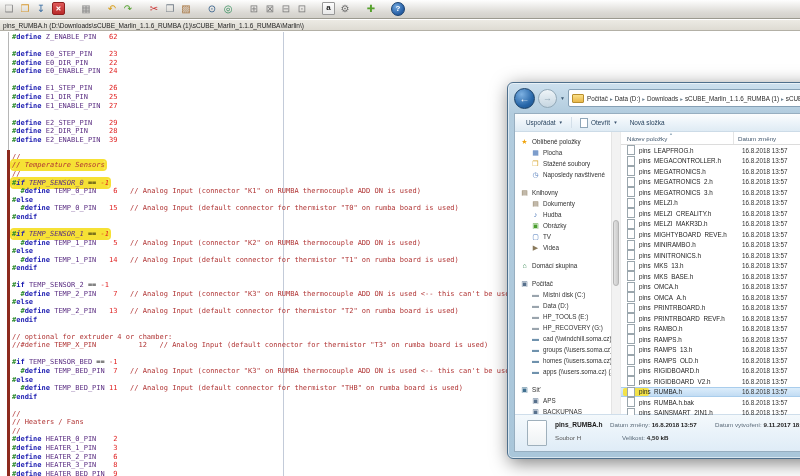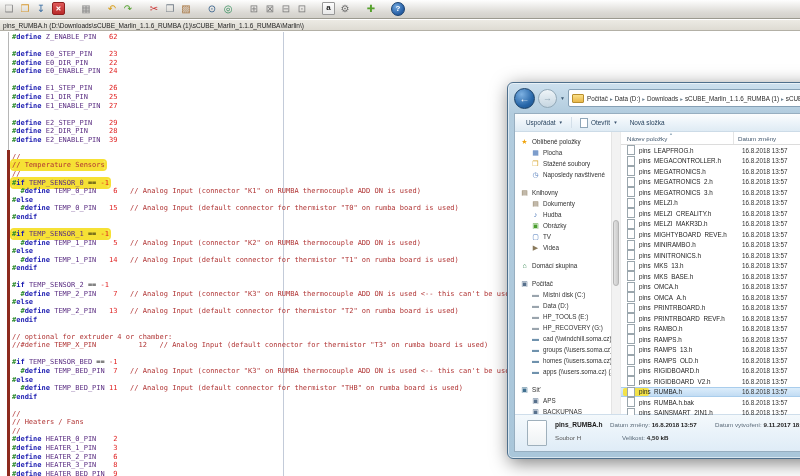--- a/index.html
+++ b/index.html
@@ -30,21 +30,21 @@
 
   .code{position:absolute;top:32px;left:0;right:0;bottom:0;overflow:hidden;
         font-family:"DejaVu Sans Mono",monospace;font-size:7px;line-height:8.57px;
         white-space:pre;padding:1px 0 0 12px;}
   .cl{height:8.57px;}
   .pp{color:var(--c-hash);font-weight:bold;}
   .dir{color:var(--c-dir);font-weight:bold;}
   .id{color:var(--c-id);}
   .num{color:var(--c-num);}
   .com{color:var(--c-com);}
-  .mark{background:var(--c-marker);box-shadow:0 0 0 2px var(--c-marker);border-radius:2px;}
+  .mark{background:var(--c-marker);box-shadow:0 0 0 2px var(--c-marker);border-radius:2px;font-style:italic;}
 
   
   .win{position:absolute;left:507px;top:82px;width:347px;height:375px;border-radius:6px;
        border:1px solid #4e6f8c;z-index:10;
        background:linear-gradient(#cde0ee,#b2ccde 30px,#a9c6da);
        box-shadow:2px 4px 18px rgba(0,0,0,.5), inset 0 0 0 1px rgba(255,255,255,.55);}
   .navbar{position:absolute;top:4px;left:6px;right:8px;height:22px;display:flex;align-items:center;gap:3px;}
   .btn-back{width:19px;height:19px;border-radius:50%;flex:none;
        background:radial-gradient(circle at 35% 28%,#7db1e2,#2766a8 62%,#1b4d85);
        border:1px solid #1a4066;color:#fff;font-size:10px;display:flex;align-items:center;justify-content:center;}

